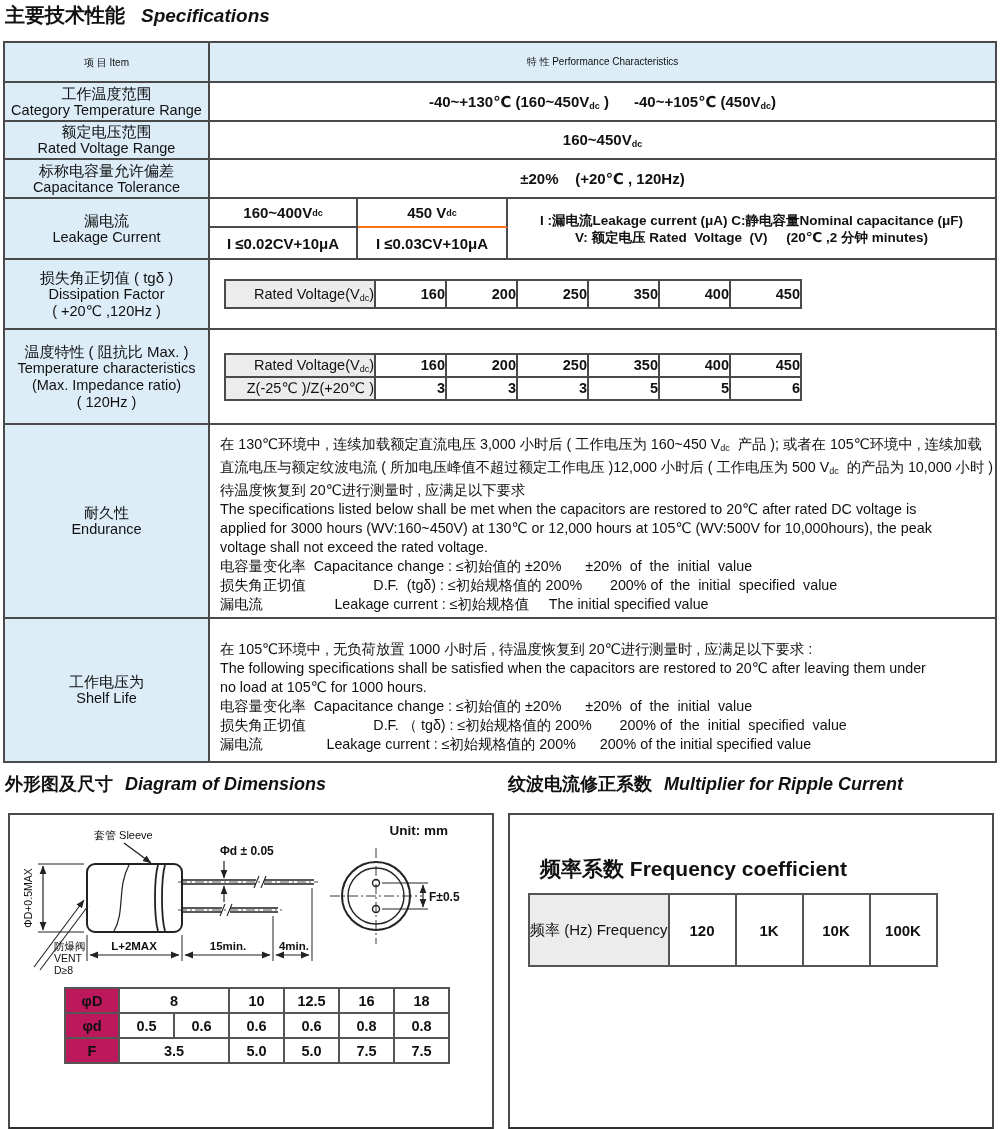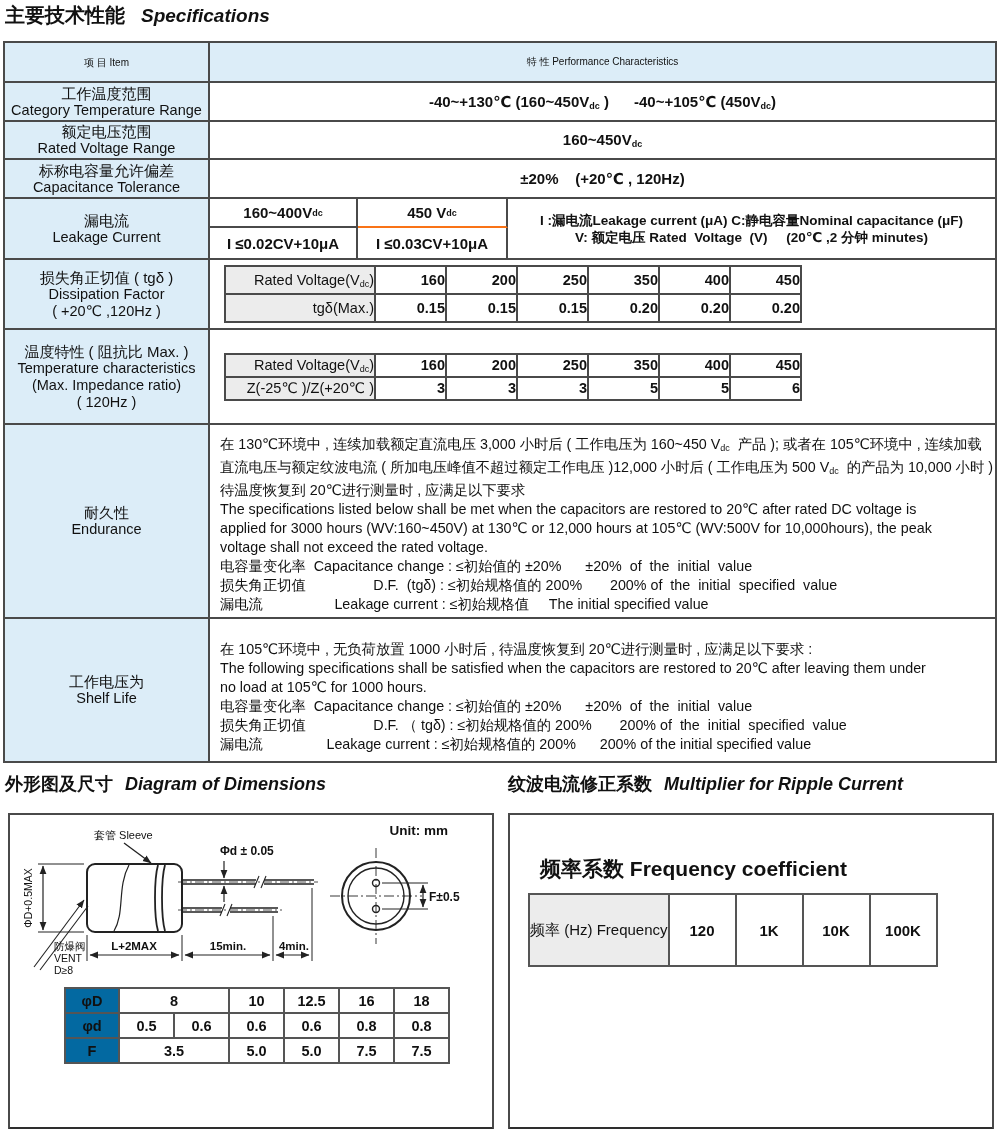--- a/index.html
+++ b/index.html
@@ -55,21 +55,21 @@
 
   .panel{position:absolute;top:813px;width:482px;height:312px;border:2px solid #4a4a4a;border-bottom:4px solid #2e2e2e;background:#fff}
   #panel-dims{left:8px}
   #panel-ripple{left:508px}
 
   .dims-svg{position:absolute;left:0;top:2px}
   .dims-svg text{font-family:inherit;fill:#111}
 
   table.dim{position:absolute;left:54px;top:172px;border-collapse:collapse}
   table.dim td{border:2px solid #555;text-align:center;font-size:14.5px;font-weight:bold;height:23px;padding:0}
-  table.dim td.g{background:#0369a1;width:52px}
+  table.dim td.g{background:#be185d;width:52px}
   table.dim td.v{width:53px}
 
   .ripple-cap{position:absolute;left:30px;top:40px;font-size:21px;font-weight:bold}
   table.ripple{position:absolute;left:18px;top:78px;border-collapse:collapse}
   table.ripple td{border:2px solid #555;text-align:center;font-size:15px;padding:0}
   table.ripple tr.hrow td{height:70px}
   table.ripple tr.crow td{height:44px}
   table.ripple td.g{background:#ececec}
   table.ripple td.fl{width:110px}
   table.ripple td.rg{width:68px}
@@ -152,29 +152,20 @@
       <table class="mini">
             <tbody>
         <tr>
           <td class="g"><span>Rated Voltage(V</span><span class="sb">dc</span><span>)</span></td>
           <td class="v">160</td>
           <td class="v">200</td>
           <td class="v">250</td>
           <td class="v">350</td>
           <td class="v">400</td>
           <td class="v">450</td>
-        </tr>
-        <tr>
-          <td class="g">tgδ(Max.)</td>
-          <td class="v">0.15</td>
-          <td class="v">0.15</td>
-          <td class="v">0.15</td>
-          <td class="v">0.20</td>
-          <td class="v">0.20</td>
-          <td class="v">0.20</td>
         </tr>
       </tbody>
           </table>
     </td>
   </tr>
 
   <tr class="r-tc">
     <td class="lbl">
       <div class="zh">温度特性 ( 阻抗比 Max. )</div>
       <div>Temperature characteristics</div>

